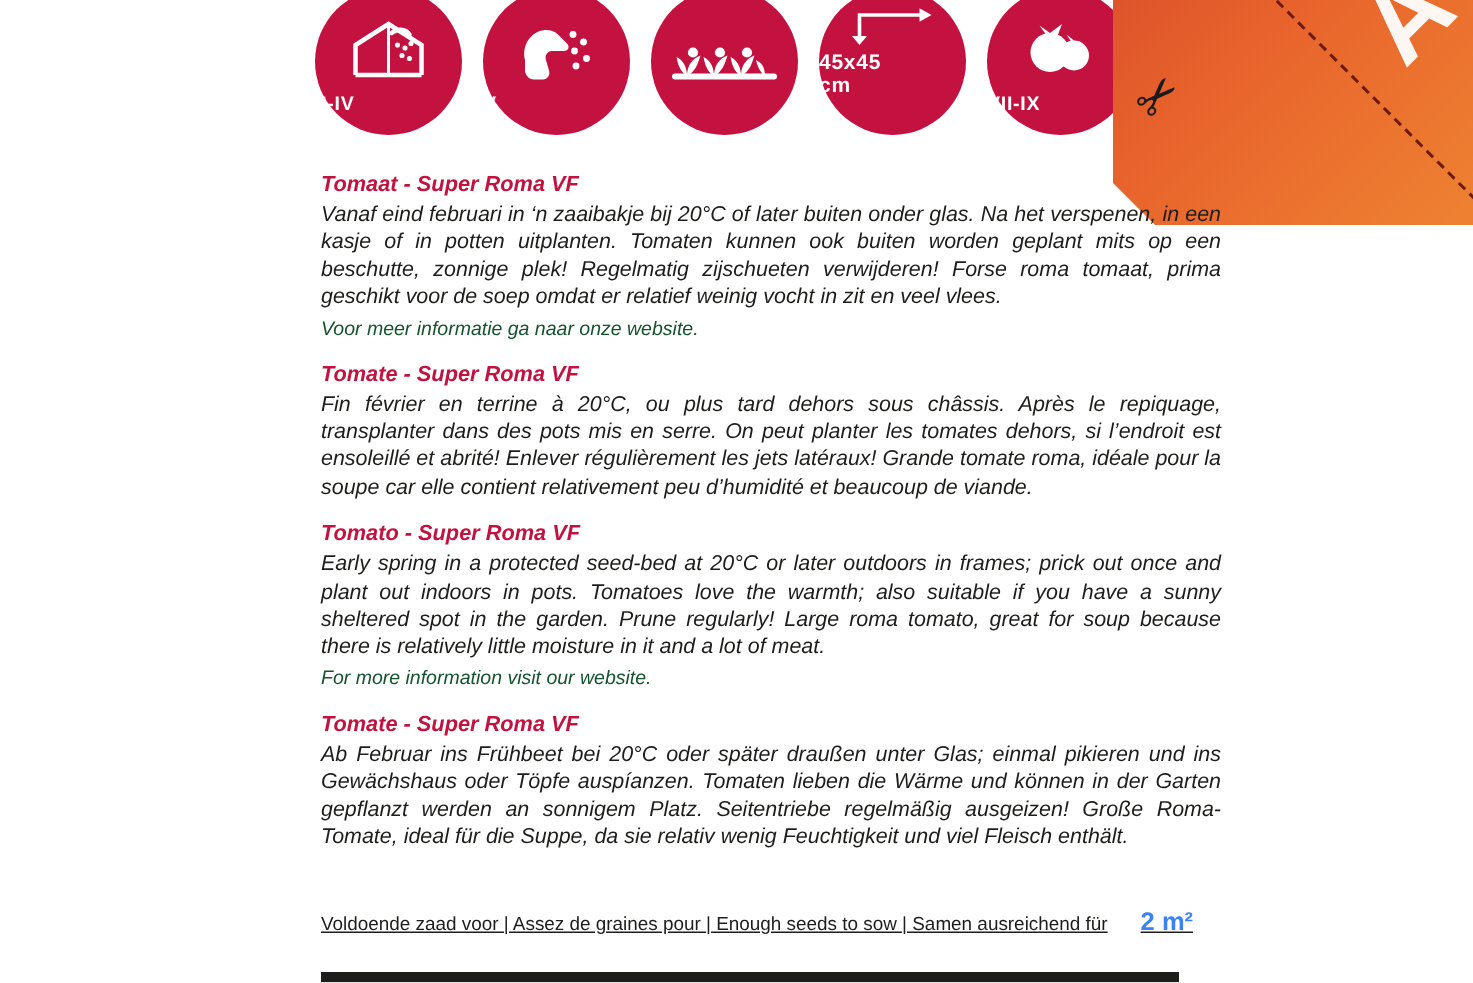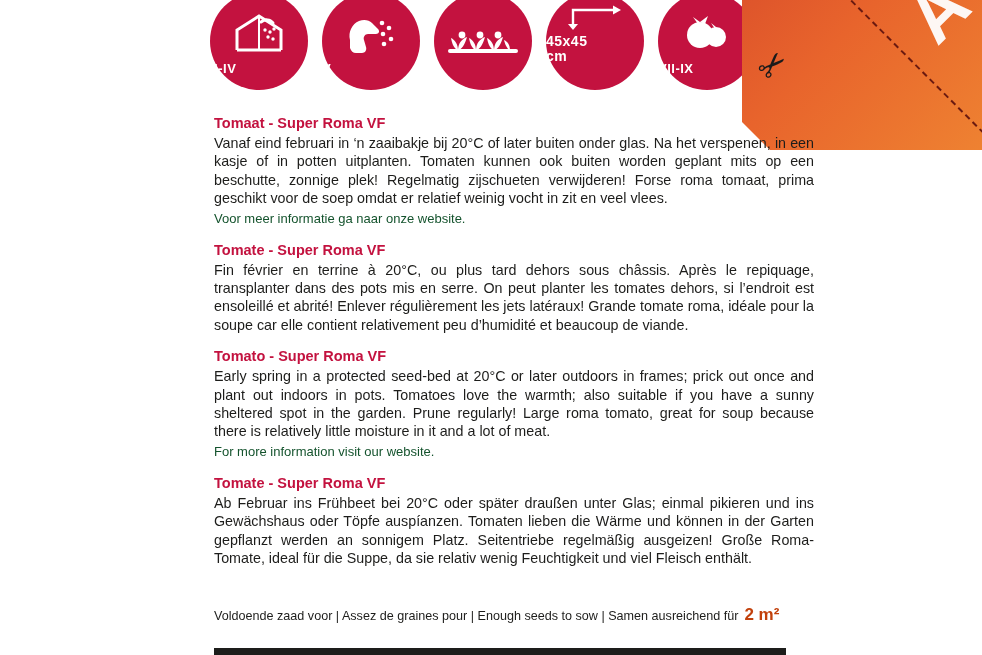--- a/index.html
+++ b/index.html
@@ -109,21 +109,21 @@
     opacity: .95;
   }
 
   
   .content {
     position: absolute;
     left: 214px;
     top: 114px;
     width: 600px;
   }
-  .block { margin-bottom: 13px; }
+  .block { margin-bottom: 13px; font-style: italic; }
   .block-title {
     color: #c3123f;
     font-size: 14.5px;
     font-weight: bold;
     line-height: 19px;
     margin-bottom: 1px;
   }
   .block-body {
     color: #1d1d1b;
     font-size: 14.3px;
@@ -149,24 +149,25 @@
     font-size: 17px;
     font-weight: bold;
     letter-spacing: .2px;
   }
   .footer-sub {
     margin-top: 13px;
     color: #1d1d1b;
     font-size: 12.6px;
     display: flex;
     align-items: baseline;
-    gap: 6px;
+    gap: 22px;
+    text-decoration: underline;
   }
   .footer-area {
-    color: #c2410c;
+    color: #3b82f6;
     font-size: 17px;
     font-weight: bold;
   }
   .footer-rule {
     position: absolute;
     left: 214px;
     top: 648px;
     width: 572px;
     height: 7px;
     background: #1d1d1b;

